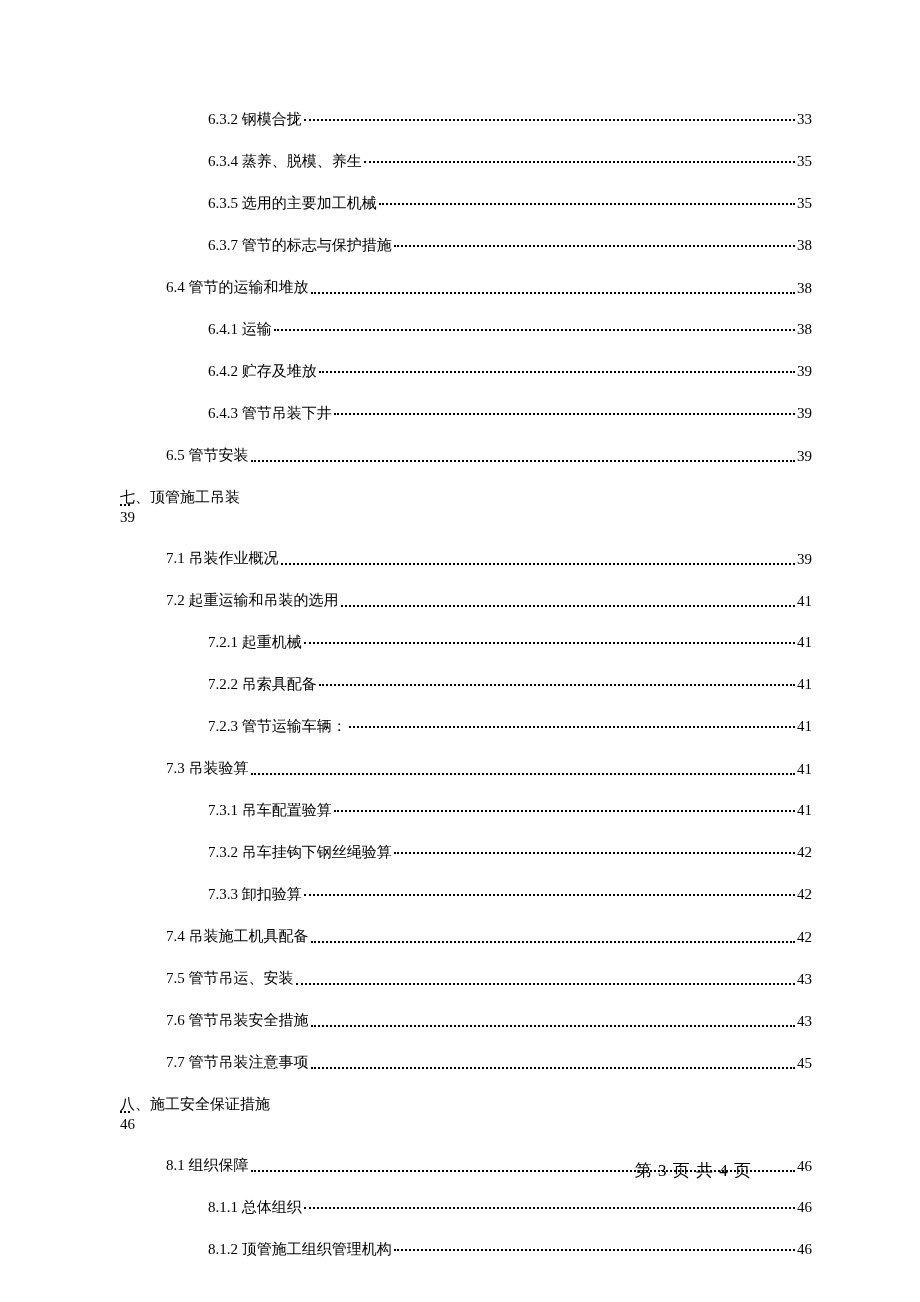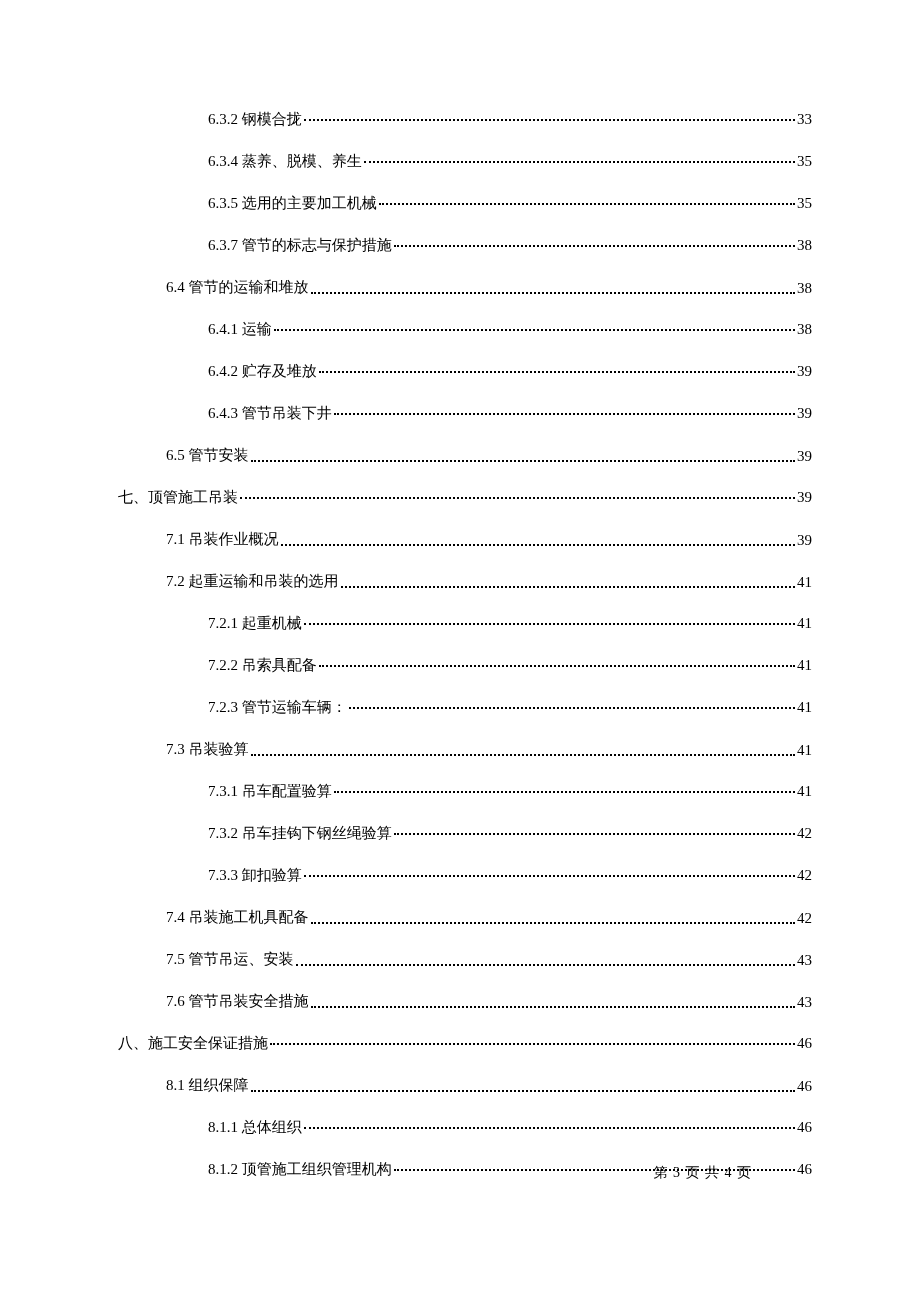--- a/index.html
+++ b/index.html
@@ -28,28 +28,28 @@
       flex: 1;
       border-bottom: 2px dotted #000;
       margin: 0 2px;
       position: relative;
       top: -3px;
       min-width: 10px;
     }
     .toc-page {
       flex-shrink: 0;
     }
-    .level-1 { padding-left: 0; }
+    .level-1 { padding-left: 0; flex-direction: column; }
     .level-2 { padding-left: 48px; align-items: flex-end; }
     .level-3 { padding-left: 90px; }
     .page-footer {
       position: absolute;
       bottom: 120px;
       right: 168px;
-      font-size: 14px;
+      font-size: 17px;
       letter-spacing: 1px;
     }
   </style>
 </head>
 <body>
 
 <div class="content" id="toc-container">
     <div class="toc-entry level-3">
       <span class="toc-label">6.3.2 钢模合拢</span>
       <span class="toc-dots"></span>
@@ -153,20 +153,25 @@
     <div class="toc-entry level-2">
       <span class="toc-label">7.5 管节吊运、安装</span>
       <span class="toc-dots"></span>
       <span class="toc-page">43</span>
     </div>
     <div class="toc-entry level-2">
       <span class="toc-label">7.6 管节吊装安全措施</span>
       <span class="toc-dots"></span>
       <span class="toc-page">43</span>
     </div>
+    <div class="toc-entry level-2">
+      <span class="toc-label">7.7 管节吊装注意事项</span>
+      <span class="toc-dots"></span>
+      <span class="toc-page">45</span>
+    </div>
     <div class="toc-entry level-1">
       <span class="toc-label">八、施工安全保证措施</span>
       <span class="toc-dots"></span>
       <span class="toc-page">46</span>
     </div>
     <div class="toc-entry level-2">
       <span class="toc-label">8.1 组织保障</span>
       <span class="toc-dots"></span>
       <span class="toc-page">46</span>
     </div>

